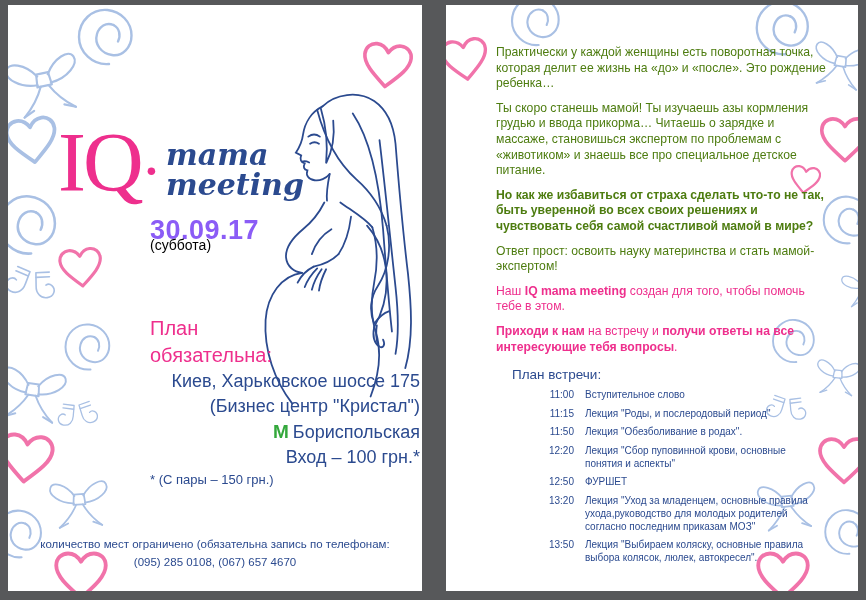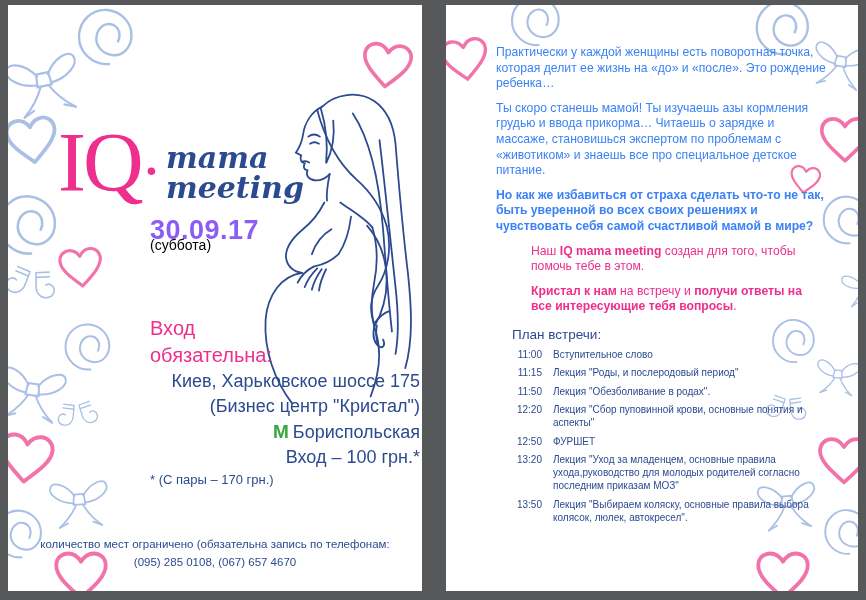--- a/index.html
+++ b/index.html
@@ -18,21 +18,21 @@
   
   .deco{position:absolute;pointer-events:none;}
   .c-blue{color:#a9c0e4;}
   .c-pink{color:#f173aa;}
 
   
   .lp-title{
     position:absolute;left:52px;top:70px;
     font-size:30px;font-weight:600;letter-spacing:1px;color:#2b4a8f;
   }
-  .logo{position:absolute;left:50px;top:118px;display:flex;align-items:flex-end;}
+  .logo{position:absolute;left:50px;top:118px;display:flex;align-items:center;}
   .logo-iq{
     font-family:"Liberation Serif",serif;
     font-size:84px;line-height:80px;letter-spacing:-3px;color:#ee2f8d;
   }
   .logo-dot{
     font-family:"Liberation Serif",serif;
     font-size:64px;line-height:1;color:#ee2f8d;
     margin:16px 4px 0 0;
   }
   .logo-text{
@@ -50,29 +50,29 @@
   .venue-note{font-size:13px;line-height:20px;color:#2b4a8f;}
   .metro-m{color:#34a83c;font-weight:800;font-size:19px;margin-right:4px;}
   .lp-footer{
     position:absolute;left:0;top:530px;width:100%;
     text-align:center;font-size:11.5px;line-height:18px;color:#2b4a8f;
   }
   #woman-svg{position:absolute;left:238px;top:64px;width:178px;height:356px;}
 
   
   .rp-content{position:absolute;left:50px;top:40px;width:330px;}
-  .para{margin:0 0 9px 0;font-size:12.2px;line-height:15.6px;color:#3b82f6;}
-  .para.pink{color:#ee2f8d;margin-left:35px;}
+  .para{margin:0 0 9px 0;font-size:12.2px;line-height:15.6px;color:#4d7c0f;}
+  .para.pink{color:#ee2f8d;}
   .para.bold{font-weight:700;}
   .seg-bold{font-weight:700;}
   .plan-title{margin:12px 0 6px 16px;font-size:13.5px;color:#2b4a8f;}
   .sched-row{display:flex;margin-bottom:5.5px;}
   .sched-time{
     width:32px;flex:none;text-align:right;margin-right:11px;
-    font-size:10px;line-height:13px;color:#2b4a8f;
+    font-size:10px;line-height:13px;color:#2b4a8f;margin-left:32px;
   }
   .sched-text{font-size:10px;line-height:13px;color:#2b4a8f;max-width:262px;}
   svg.sym{display:block;width:100%;height:100%;}
 </style>
 </head>
 <body>
 
 <svg width="0" height="0" style="position:absolute" aria-hidden="true">
   <defs>
     <symbol id="sym-heart" viewBox="0 0 24 24">
@@ -223,27 +223,27 @@
     <span class="logo-text">
       <span style="display:block">mama</span>
       <span style="display:block">meeting</span>
     </span>
   </div>
 
   <div class="lp-date">30.09.17</div>
   <div class="lp-day">(суббота)</div>
 
   <div class="venue">
-    <div class="venue-label">Вход</div>
+    <div class="venue-label">План</div>
     <div class="venue-label">обязательна:</div>
     <div class="venue-line">Киев, Харьковское шоссе 175</div>
     <div class="venue-line">(Бизнес центр "Кристал")</div>
     <div class="venue-line"><span class="metro-m">М</span><span>Бориспольская</span></div>
     <div class="venue-line">Вход – 100 грн.*</div>
-    <div class="venue-note">* (С пары – 170 грн.)</div>
+    <div class="venue-note">* (С пары – 150 грн.)</div>
   </div>
 
   <div class="lp-footer">
     <div>количество мест ограничено (обязательна запись по телефонам:</div>
     <div>(095) 285 0108, (067) 657 4670</div>
   </div>
 </div>
 
 <div class="page" id="right-page">
 
@@ -321,22 +321,23 @@
       <svg class="sym">
         <use href="#sym-heart"></use>
       </svg>
     </div>
 
   <div class="rp-content">
     <div>
         <p class="para blue"><span>Практически у каждой женщины есть поворотная точка, которая делит ее жизнь на «до» и «после». Это рождение ребенка…</span></p>
         <p class="para blue"><span>Ты скоро станешь мамой! Ты изучаешь азы кормления грудью и ввода прикорма… Читаешь о зарядке и массаже, становишься экспертом по проблемам с «животиком» и знаешь все про специальное детское питание.</span></p>
         <p class="para blue bold"><span class="seg-bold">Но как же избавиться от страха сделать что-то не так, быть уверенной во всех своих решениях и чувствовать себя самой счастливой мамой в мире?</span></p>
+        <p class="para blue"><span>Ответ прост: освоить науку материнства и стать мамой-экспертом!</span></p>
         <p class="para pink"><span>Наш </span><span class="seg-bold">IQ mama meeting</span><span> создан для того, чтобы помочь тебе в этом.</span></p>
-        <p class="para pink"><span class="seg-bold">Кристал к нам</span><span> на встречу и </span><span class="seg-bold">получи ответы на все интересующие тебя вопросы</span><span>.</span></p>
+        <p class="para pink"><span class="seg-bold">Приходи к нам</span><span> на встречу и </span><span class="seg-bold">получи ответы на все интересующие тебя вопросы</span><span>.</span></p>
       </div>
     <div class="plan-title">План встречи:</div>
     <div style="margin-left:14px">
         <div class="sched-row">
           <span class="sched-time">11:00</span>
           <span class="sched-text">Вступительное слово</span>
         </div>
         <div class="sched-row">
           <span class="sched-time">11:15</span>
           <span class="sched-text">Лекция "Роды, и послеродовый период"</span>

